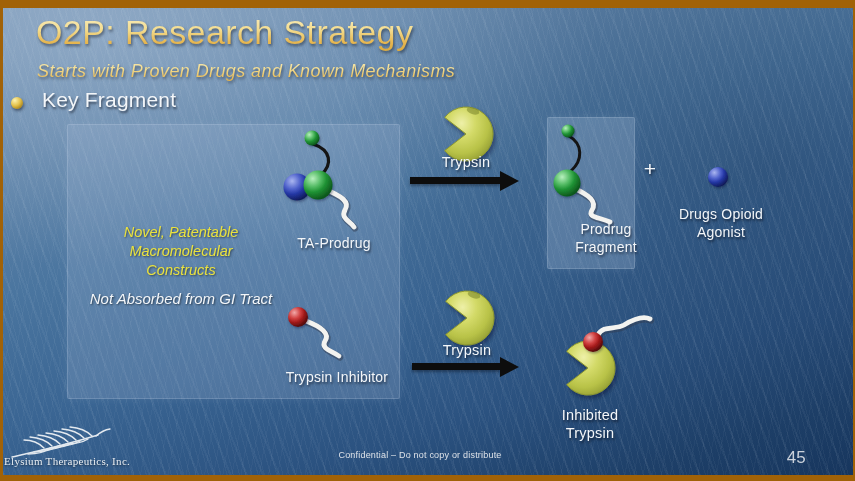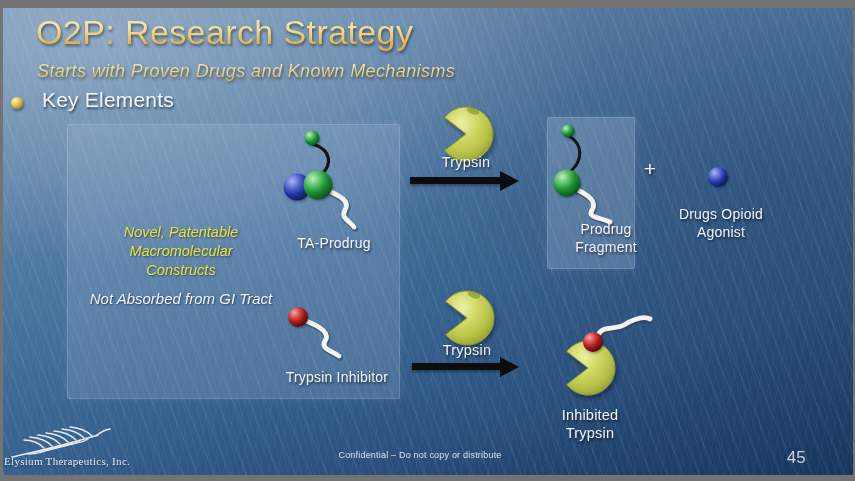--- a/index.html
+++ b/index.html
@@ -1,17 +1,17 @@
 <!DOCTYPE html>
 <html><head>
 <meta charset="utf-8">
 <style>
   html,body{margin:0;padding:0;background:#222;}
   .stage{
-    position:relative;width:855px;height:481px;background:#737373;overflow:hidden;
+    position:relative;width:855px;height:481px;background:#a16207;overflow:hidden;
     font-family:"Liberation Sans",sans-serif;
   }
   .bg{
     position:absolute;left:3px;top:8px;width:850px;height:467px;
     background:
       radial-gradient(900px 420px at 12% 6%, rgba(218,230,244,.30), rgba(218,230,244,0) 55%),
       radial-gradient(700px 520px at 90% 34%, rgba(15,35,66,.28), rgba(15,35,66,0) 62%),
       linear-gradient(163deg,#7493b4 0%,#6084a9 20%,#4a759f 40%,#3a6593 58%,#2b5280 76%,#1e4069 90%,#17365e 100%);
   }
   .tex{
@@ -72,21 +72,21 @@
 <div class="stage">
   <div class="bg"></div>
   <div class="tex"></div>
 
   <div class="panel" style="left:67px;top:124px;width:331px;height:273px;"></div>
   <div class="panel frag" style="left:547px;top:117px;width:86px;height:150px;"></div>
 
   <div class="gold title">O2P: Research Strategy</div>
   <div class="gold subtitle">Starts with Proven Drugs and Known Mechanisms</div>
   <div class="bullet"></div>
-  <div class="lbl heading">Key Elements</div>
+  <div class="lbl heading">Key Fragment</div>
 
   <svg class="diagram" width="855" height="481" viewBox="0 0 855 481">
     <defs>
       <radialGradient id="gPac" cx="35%" cy="30%" r="80%">
         <stop offset="0" stop-color="#eef0a8"></stop>
           <stop offset="0.35" stop-color="#d3da68"></stop>
         <stop offset="0.7" stop-color="#b8c247"></stop>
           <stop offset="1" stop-color="#8c9630"></stop>
       </radialGradient>
       <radialGradient id="gGreen" cx="32%" cy="28%" r="75%">

